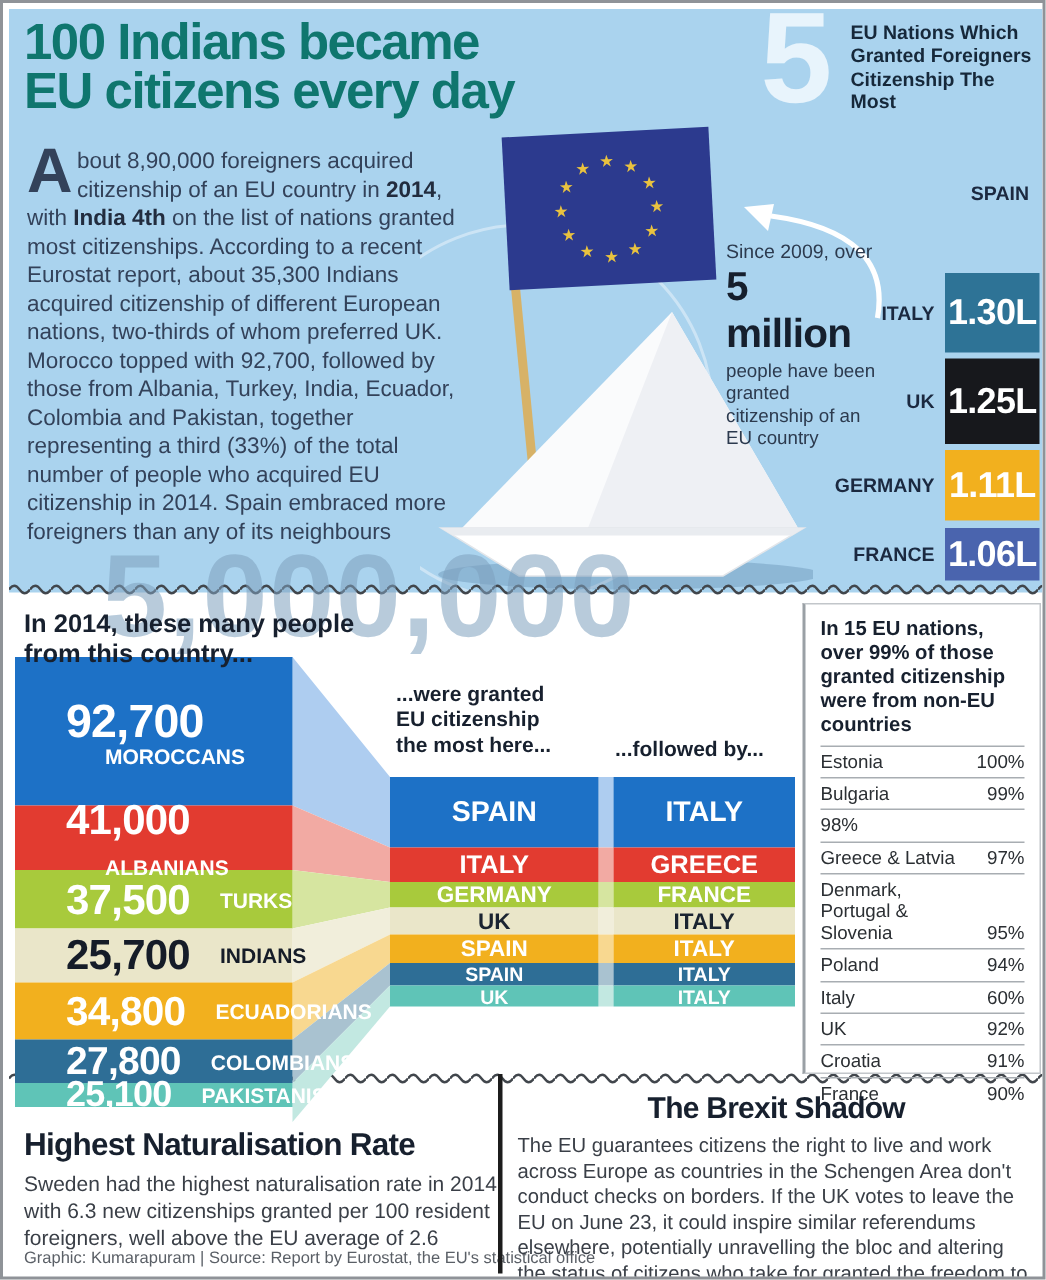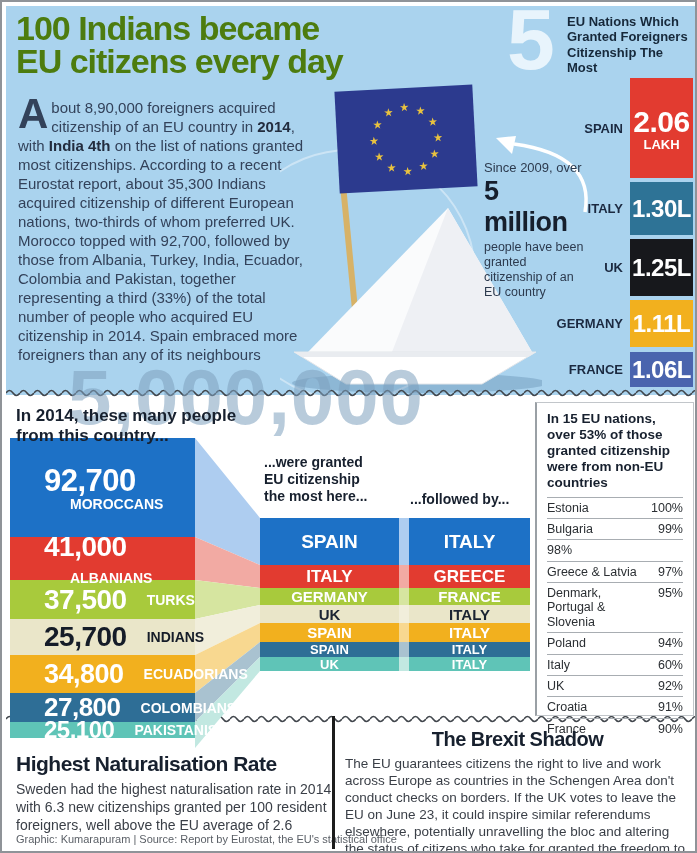--- a/index.html
+++ b/index.html
@@ -1,21 +1,21 @@
 <!DOCTYPE html>
 <html><head>
 <meta charset="utf-8">
 <style>
   * { margin:0; padding:0; box-sizing:border-box; }
   body { background:#dfe3e6; font-family:"Liberation Sans", sans-serif; }
   .canvas { position:relative; width:697px; height:853px; background:#fff; border:2px solid #8f9398; overflow:hidden; }
 
   
   .top-bg { position:absolute; left:4px; top:4px; width:689px; height:389px; background:#aad3ee; }
-  .headline { position:absolute; left:14px; top:10px; z-index:5; font-size:34px; line-height:0.98; font-weight:bold; letter-spacing:-1px; color:#4d7c0f; }
+  .headline { position:absolute; left:14px; top:10px; z-index:5; font-size:34px; line-height:0.98; font-weight:bold; letter-spacing:-1px; color:#0f766e; }
   .intro { position:absolute; left:16px; top:96px; width:296px; z-index:5; font-size:15px; line-height:19px; color:#33425a; font-weight:500; }
   .intro b { color:#222c3e; }
   .dropcap { float:left; font-size:42px; line-height:32px; font-weight:bold; color:#33425a; padding-right:3px; }
 
   
   .boat-svg { position:absolute; left:278px; top:78px; z-index:2; }
 
   
   .note { position:absolute; left:482px; top:158px; width:100px; z-index:5; color:#2c3a4e; }
   .note-lead { font-size:13px; font-weight:500; }
@@ -73,21 +73,21 @@
   .c2 { height:17px; background:#a8ca3c; font-size:15px; }
   .c3 { height:18px; background:#eae6c9; font-size:15px; color:#1b2431; }
   .c4 { height:19px; background:#f2b01e; font-size:15px; }
   .c5 { height:15px; background:#2e6e96; font-size:13px; }
   .c6 { height:14px; background:#5fc4b7; font-size:13px; }
 
   
   .table-panel { position:absolute; left:533px; top:400px; width:159px; height:314px; z-index:4;
     background:#fff; border:1px solid #c2c6ca; border-left:2px solid #9aa0a5; padding:8px 10px 0; }
   .table-heading { font-size:13.5px; line-height:1.18; font-weight:bold; color:#17202e; padding-bottom:6px; }
-  .trow { display:flex; justify-content:space-between; align-items:flex-start; border-top:1px solid #a8adb2; padding:3px 0 3px; font-size:12.5px; line-height:1.15; color:#2b2f33; }
+  .trow { display:flex; justify-content:space-between; align-items:flex-end; border-top:1px solid #a8adb2; padding:3px 0 3px; font-size:12.5px; line-height:1.15; color:#2b2f33; }
   .tlabel { width:102px; }
   .tval { font-weight:500; }
 
   
   .nat-heading { position:absolute; left:14px; top:750px; z-index:5; font-size:21px; font-weight:bold; letter-spacing:-0.5px; color:#17202e; }
   .nat-body { position:absolute; left:14px; top:778px; width:336px; z-index:5; font-size:14px; line-height:18px; color:#3a3f47; }
   .credit { position:absolute; left:14px; top:831px; z-index:5; font-size:11px; color:#5a5f66; font-weight:500; }
   .brexit { position:absolute; left:330px; top:714px; width:362px; height:133px; z-index:5; border-left:3px solid #1c1c1c; padding:12px 4px 0 10px; background:transparent; }
   .brexit-heading { font-size:20px; font-weight:bold; letter-spacing:-0.5px; color:#17202e;text-align:center; }
   .brexit-body { margin-top:4px; font-size:13.5px; line-height:17px; color:#3a3f47; }
@@ -146,24 +146,20 @@
     <div class="note-lead">Since 2009, over</div>
     <div class="note-big">5 million</div>
     <div class="note-rest">people have been granted citizenship of an EU country</div>
   </div>
 
   <div class="big5">5</div>
   <div class="top5-heading">EU Nations Which Granted Foreigners Citizenship The Most</div>
 
   <div class="t5row t5-0">
     <div class="t5label">SPAIN</div>
-    <div class="t5box">
-      <div class="t5value">2.06</div>
-      <div class="t5unit">LAKH</div>
-    </div>
   </div>
   <div class="t5row t5-1">
     <div class="t5label">ITALY</div>
     <div class="t5box">
         <div class="t5value">1.30L</div>
       </div>
   </div>
   <div class="t5row t5-2">
     <div class="t5label">UK</div>
     <div class="t5box">
@@ -273,21 +269,21 @@
     <div class="crow c0">ITALY</div>
     <div class="crow c1">GREECE</div>
     <div class="crow c2">FRANCE</div>
     <div class="crow c3">ITALY</div>
     <div class="crow c4">ITALY</div>
     <div class="crow c5">ITALY</div>
     <div class="crow c6">ITALY</div>
   </div>
 
   <div class="table-panel">
-    <div class="table-heading">In 15 EU nations, over 53% of those granted citizenship were from non-EU countries</div>
+    <div class="table-heading">In 15 EU nations, over 99% of those granted citizenship were from non-EU countries</div>
     <div class="trow">
         <span class="tlabel">Estonia</span>
         <span class="tval">100%</span>
       </div>
     <div class="trow">
         <span class="tlabel">Bulgaria</span>
         <span class="tval">99%</span>
       </div>
     <div class="trow">
         <span class="tval">98%</span>

